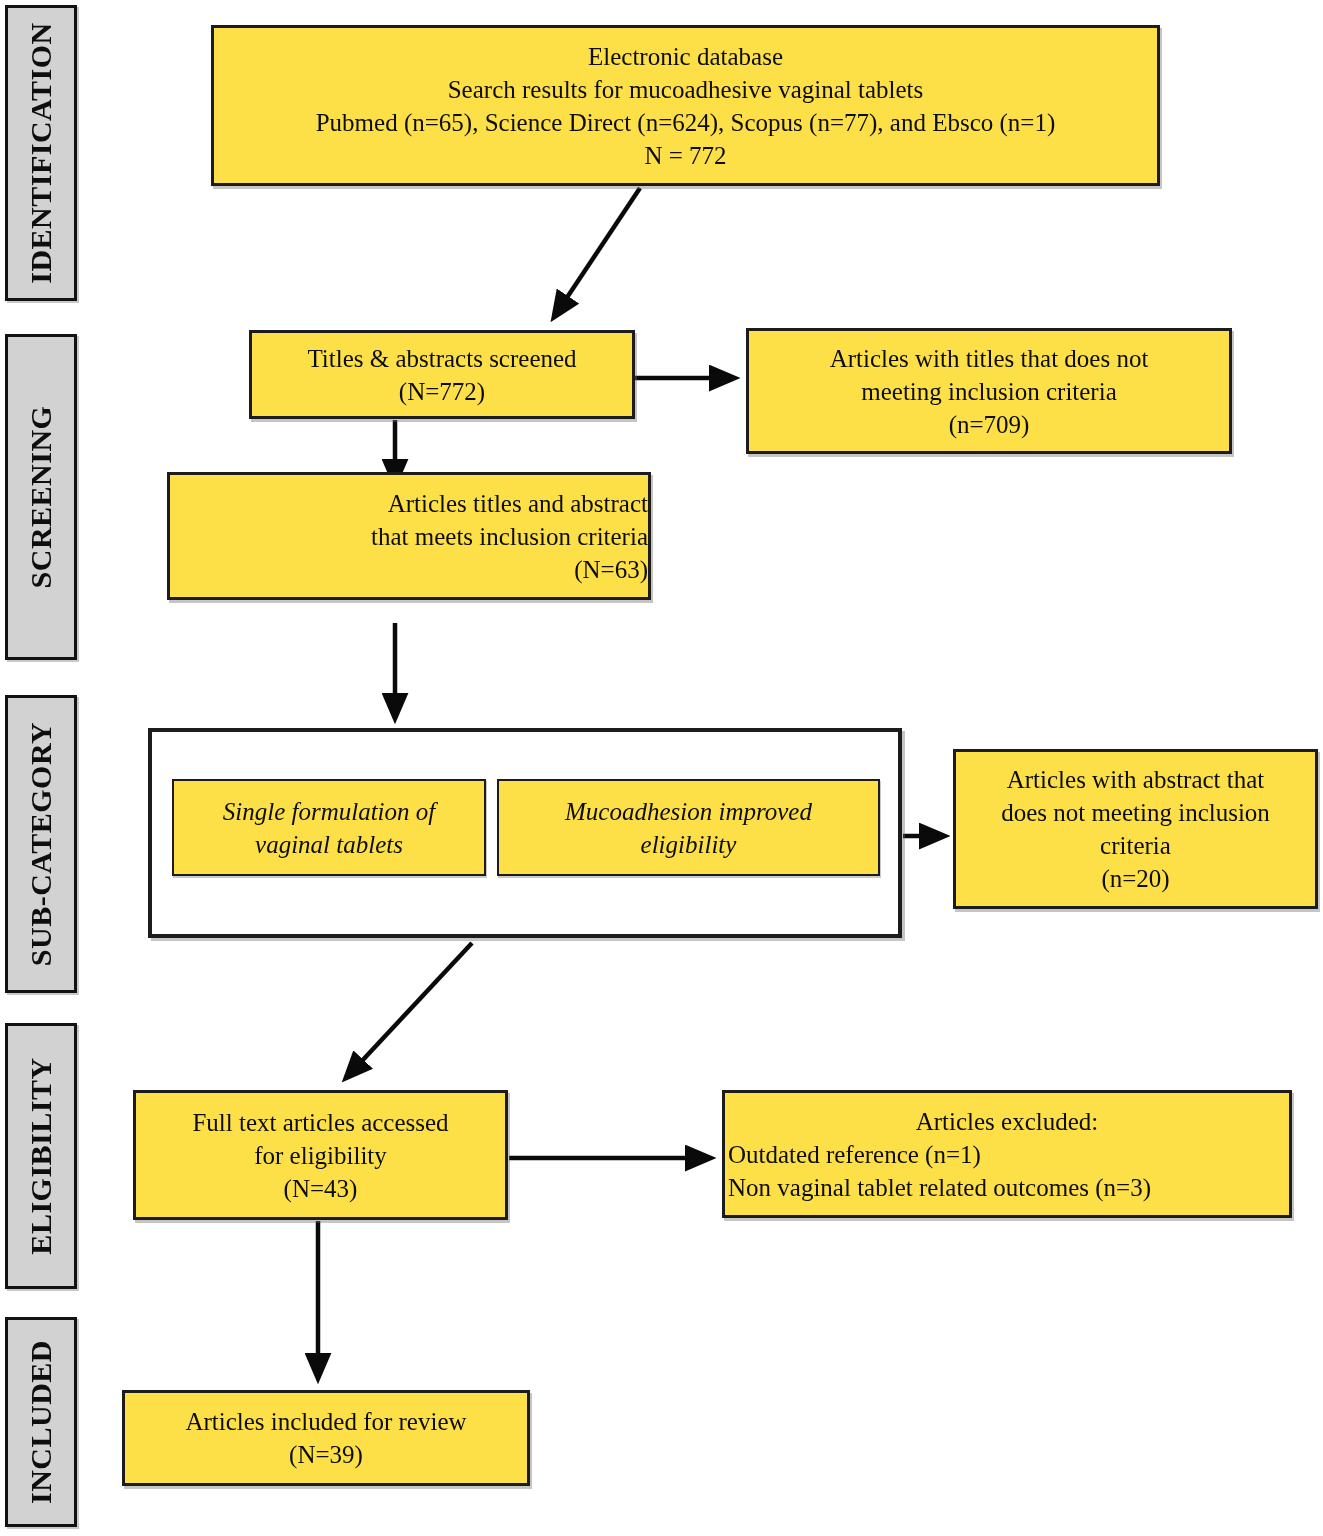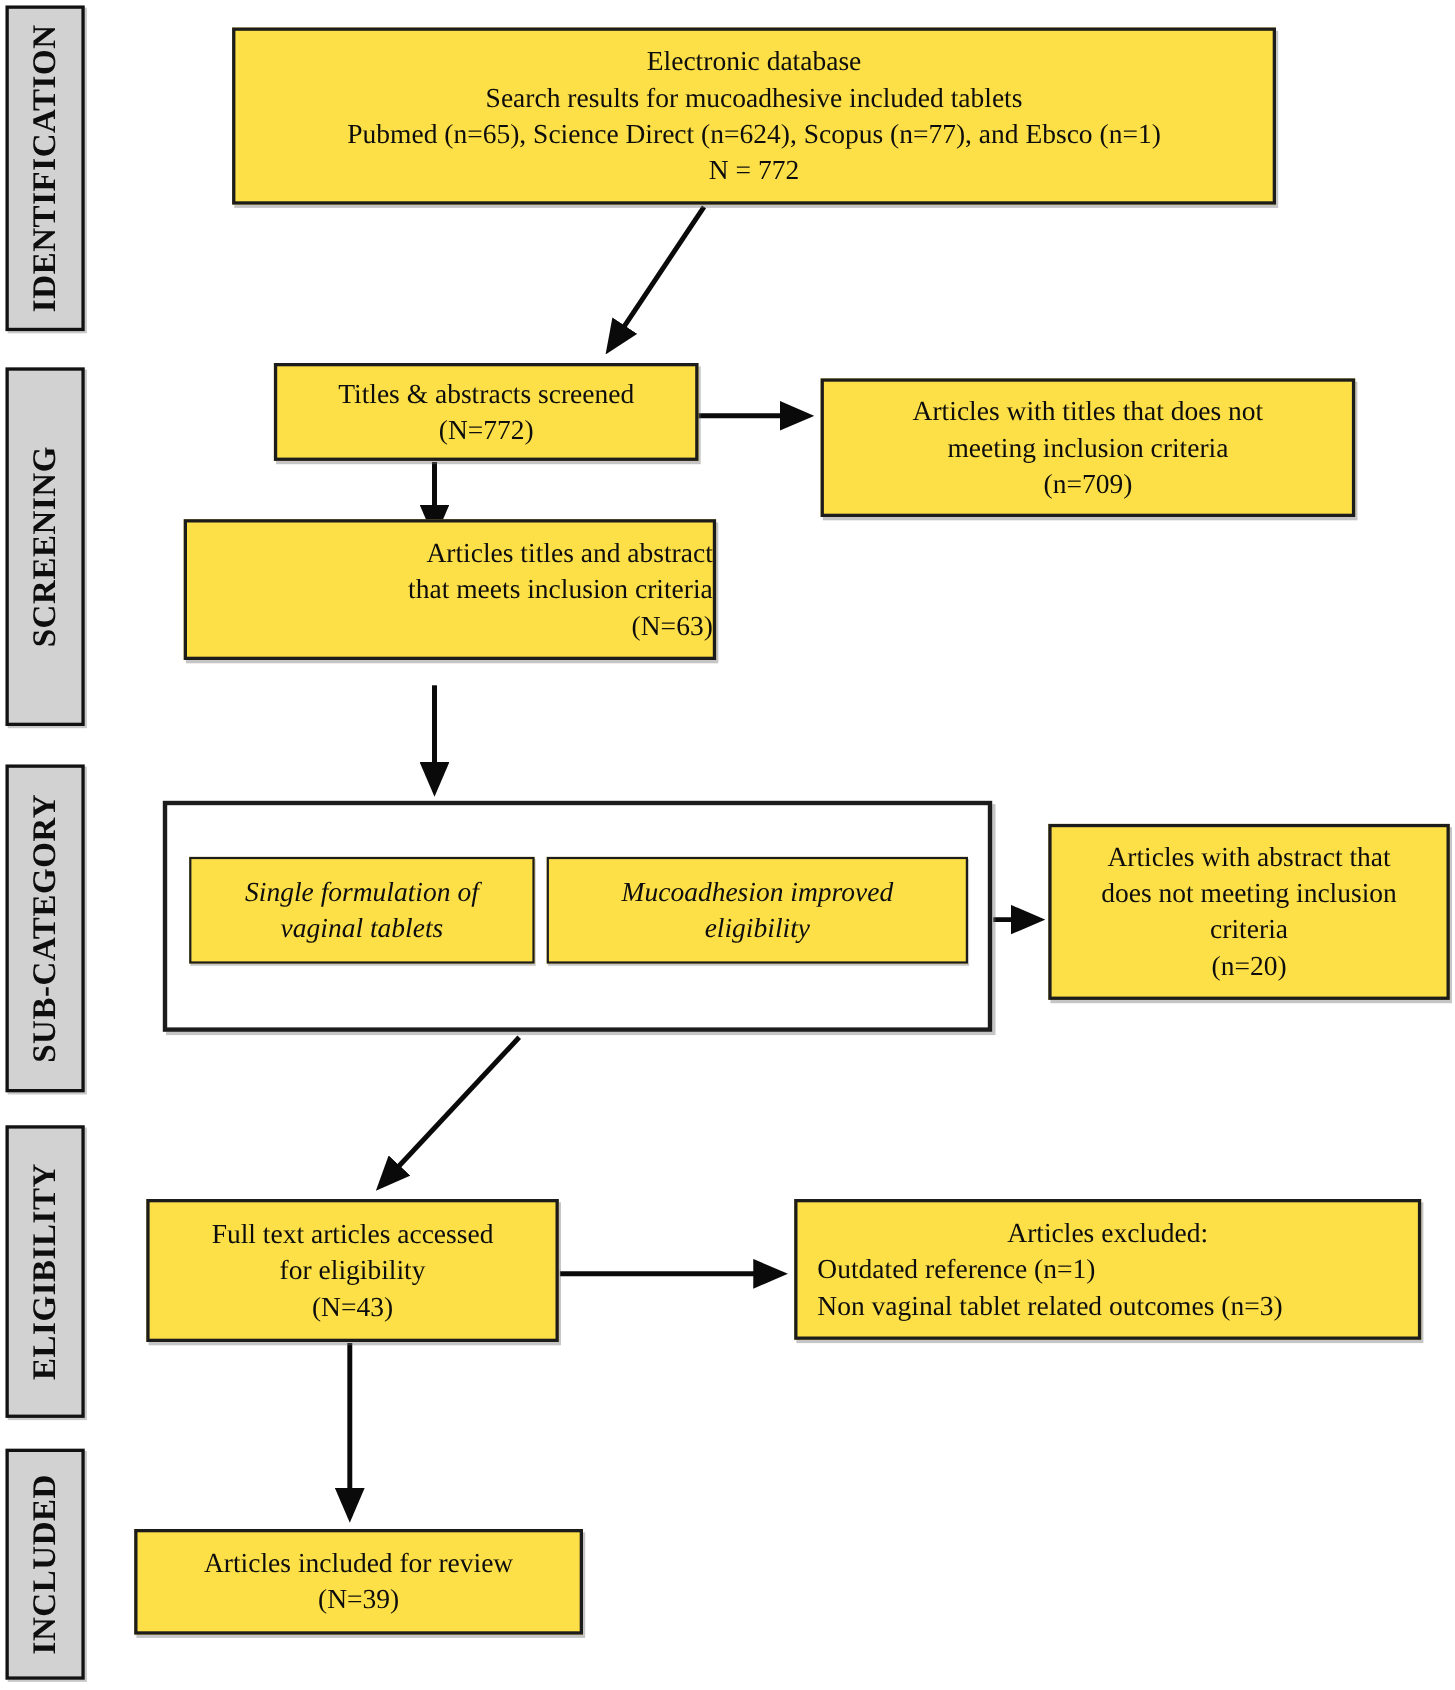--- a/index.html
+++ b/index.html
@@ -65,21 +65,21 @@
     background: #ffffff;
   }
   .inner-box {
     border-width: 2px;
     box-shadow: 1px 2px 0 rgba(120,120,120,0.4);
     z-index: 2;
     font-style: italic;
   }
   .excluded-box {
     align-items: flex-end;
-    padding: 8px 18px;
+    padding: 8px 3px;
   }
   .excluded-box .line { text-align: left; }
   .excluded-box .line.centered { text-align: center; }
 </style>
 </head>
 <body>
 
 <div class="canvas">
 
   <svg class="arrows" viewBox="0 0 1323 1536" xmlns="http://www.w3.org/2000/svg">
@@ -109,31 +109,31 @@
   </div>
   <div class="stage" style="top:1023px;height:266px;">
     <span>ELIGIBILITY</span>
   </div>
   <div class="stage" style="top:1317px;height:210px;">
     <span>INCLUDED</span>
   </div>
 
   <div class="fbox" style="left:211px;top:25px;width:949px;height:161px;">
     <div class="line">Electronic database</div>
-    <div class="line">Search results for mucoadhesive included tablets</div>
+    <div class="line">Search results for mucoadhesive vaginal tablets</div>
     <div class="line">Pubmed (n=65), Science Direct (n=624), Scopus (n=77), and Ebsco (n=1)</div>
     <div class="line">N = 772</div>
   </div>
 
   <div class="fbox" style="left:213px;top:330px;width:386px;height:89px;margin-left:36px;">
     <div class="line">Titles &amp; abstracts screened</div>
     <div class="line">(N=772)</div>
   </div>
 
-  <div class="fbox" style="left:746px;top:328px;width:486px;height:126px;margin-top:16px;">
+  <div class="fbox" style="left:746px;top:328px;width:486px;height:126px;">
     <div class="line">Articles with titles that does not</div>
     <div class="line">meeting inclusion criteria</div>
     <div class="line">(n=709)</div>
   </div>
 
   <div class="fbox" style="left:167px;top:472px;width:484px;height:128px;text-align:right;">
     <div class="line">Articles titles and abstract</div>
     <div class="line">that meets inclusion criteria</div>
     <div class="line">(N=63)</div>
   </div>

